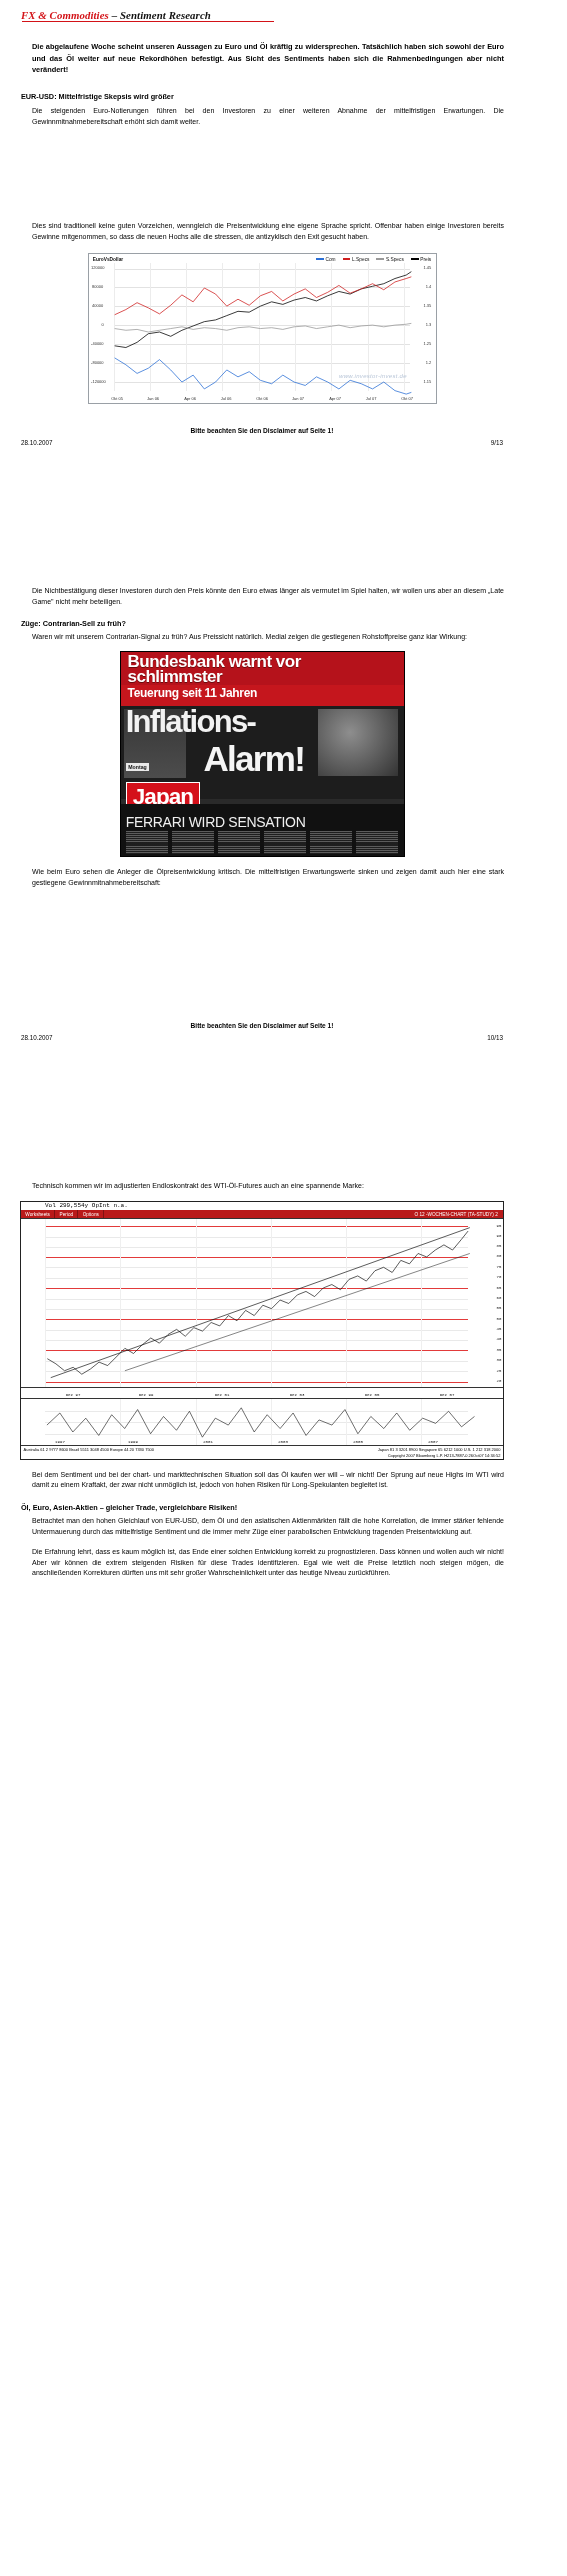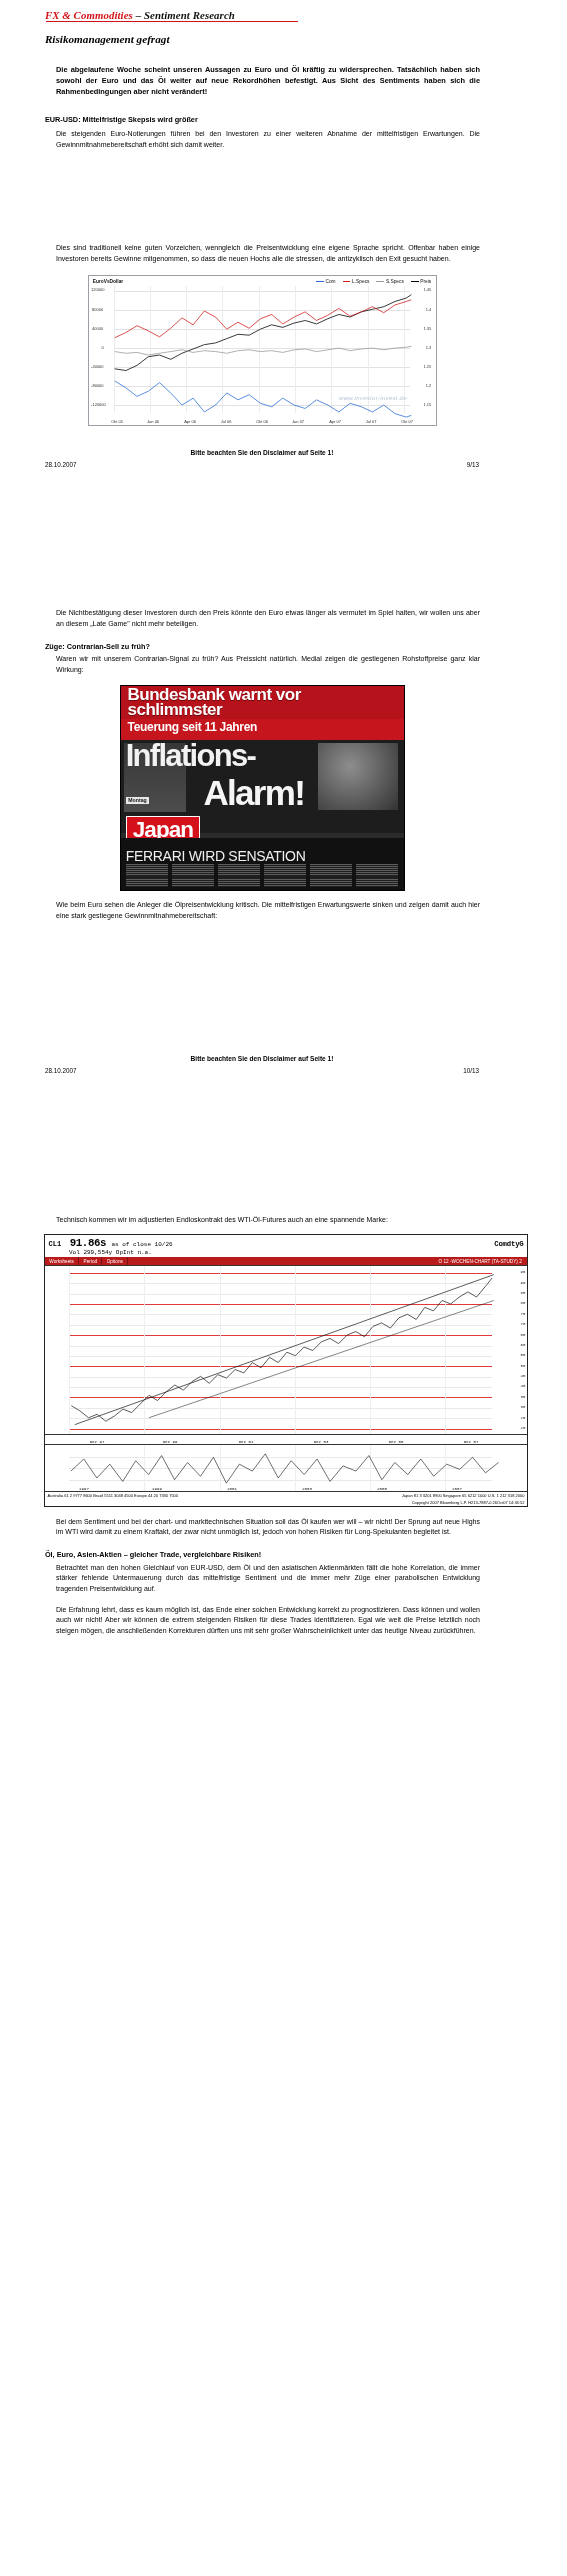--- a/index.html
+++ b/index.html
@@ -10,21 +10,21 @@
   }
   body {
     width: 568px;
     min-height: 2576px;
     position: relative;
   }
   .page {
     position: relative;
     width: 524px;
     background: #ffffff;
-    padding: 0 44px;
+    padding: 0 20px;
   }
   .page-sep {
     height: 15.6px;
     background: #ffffff;
     border-top: 0.9px solid #c8c8c8;
     border-bottom: 0.9px solid #c8c8c8;
     margin-top: 5.2px;
     margin-bottom: 5.2px;
   }
   .masthead {
@@ -304,21 +304,20 @@
 
 <div class="page">
 
   <div class="masthead">
     <div class="masthead-title">
       <span class="mast-red">FX &amp; Commodities</span><span class="mast-dash"> – </span><span class="mast-black">Sentiment Research</span>
     </div>
     <div class="mast-rule"></div>
   </div>
 
-  <h1 class="doc-title">Risikomanagement gefragt</h1>
 
   <p class="body-text lead">Die abgelaufene Woche scheint unseren Aussagen zu Euro und Öl kräftig zu widersprechen. Tatsächlich haben sich sowohl der Euro und das Öl weiter auf neue Rekordhöhen befestigt. Aus Sicht des Sentiments haben sich die Rahmenbedingungen aber nicht verändert!</p>
 
   <h2 class="sub">EUR-USD: Mittelfristige Skepsis wird größer</h2>
   <p class="body-text">Die steigenden Euro-Notierungen führen bei den Investoren zu einer weiteren Abnahme der mittelfristigen Erwartungen. Die Gewinnmitnahmebereitschaft erhöht sich damit weiter.</p>
 
   <div style="height:93px"></div>
 
   <p class="body-text">Dies sind traditionell keine guten Vorzeichen, wenngleich die Preisentwicklung eine eigene Sprache spricht. Offenbar haben einige Investoren bereits Gewinne mitgenommen, so dass die neuen Hochs alle die stressen, die antizyklisch den Exit gesucht haben.</p>
 
@@ -457,26 +456,20 @@
   </div>
 </div>
 
 <div class="page-sep" style="height:130px;border:0"></div>
 
 <div class="page">
 
   <p class="body-text">Technisch kommen wir im adjustierten Endloskontrakt des WTI-Öl-Futures auch an eine spannende Marke:</p>
 
   <div class="chart2-wrap">
-    <div class="c2-top">
-      <span class="c2-sym">CL1</span>
-      <span class="c2-price">91.86s</span>
-      <span class="c2-asof">as of close 10/26</span>
-      <span class="c2-brand">ComdtyG</span>
-    </div>
     <div class="c2-vol">Vol 299,554y  OpInt n.a.</div>
 
     <div class="c2-toolbar">
       <div class="c2-tb-cell">Worksheets</div>
       <div class="c2-tb-cell">Period</div>
       <div class="c2-tb-cell">Options</div>
       <div class="c2-tb-right">O 12 -WOCHEN-CHART (TA-STUDY) 2</div>
     </div>
 
     <div class="c2-plot">

